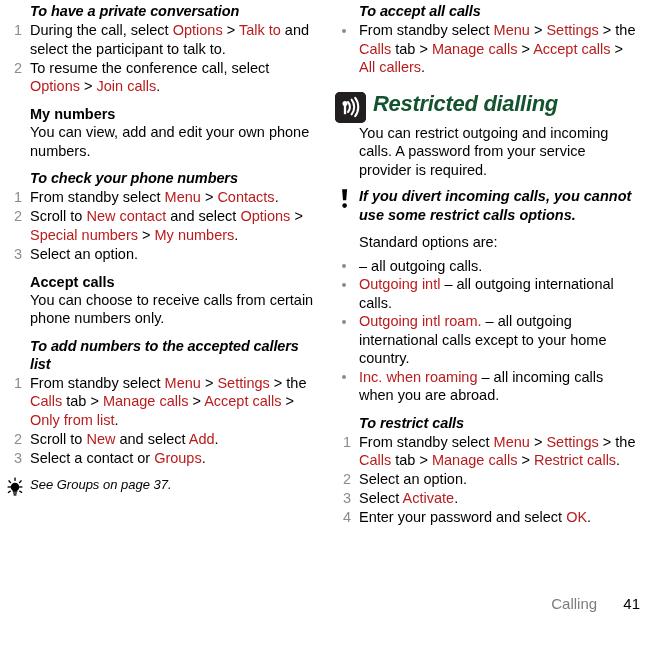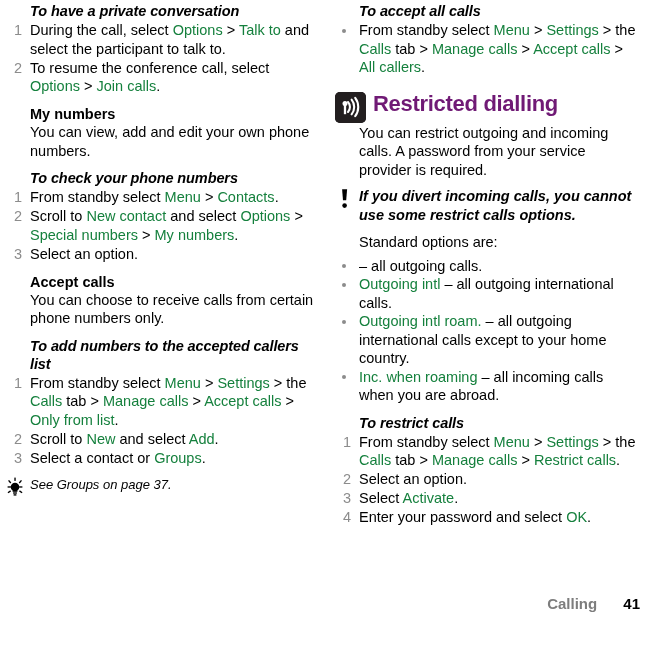--- a/index.html
+++ b/index.html
@@ -90,21 +90,21 @@
   }
   ul.bullets > li .dot {
     position: absolute;
     left: 11px;
     top: 7.5px;
     width: 4px;
     height: 4px;
     background: #8c8c8c;
     border-radius: 50%;
   }
-  .kw { color: #15803d; }
+  .kw { color: #b91c1c; }
   .spacer-sm { height: 9px; }
   .spacer-xs { height: 5px; }
 
   
   .tip {
     position: relative;
     padding-left: 28px;
     margin-top: 9px;
     font-size: 13px;
     font-style: italic;
@@ -147,39 +147,39 @@
     left: 4px;
     top: 1px;
     width: 31px;
     height: 31px;
     background: #231f20;
     border-radius: 5px;
     display: block;
   }
   .section-head .badge svg { display: block; }
   .section-head .htxt {
-    color: #701a75;
+    color: #14532d;
     font-size: 22px;
     font-weight: bold;
     line-height: 26px;
     letter-spacing: -0.3px;
+    font-style: italic;
   }
 
   
   .footer {
     position: absolute;
     left: 0;
     bottom: 6px;
     width: 646px;
     text-align: right;
     padding-right: 6px;
     box-sizing: border-box;
     font-size: 15px;
     line-height: 18px;
-    font-weight: bold;
   }
   .footer .chapter {
     color: #7d7d7d;
     margin-right: 22px;
   }
   .footer .pageno {
     color: #000000;
   }
 </style>
 </head>

